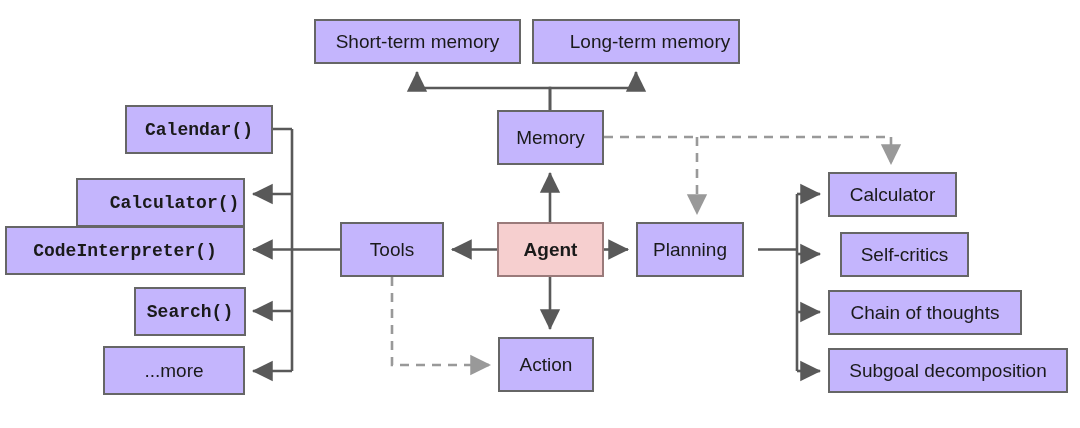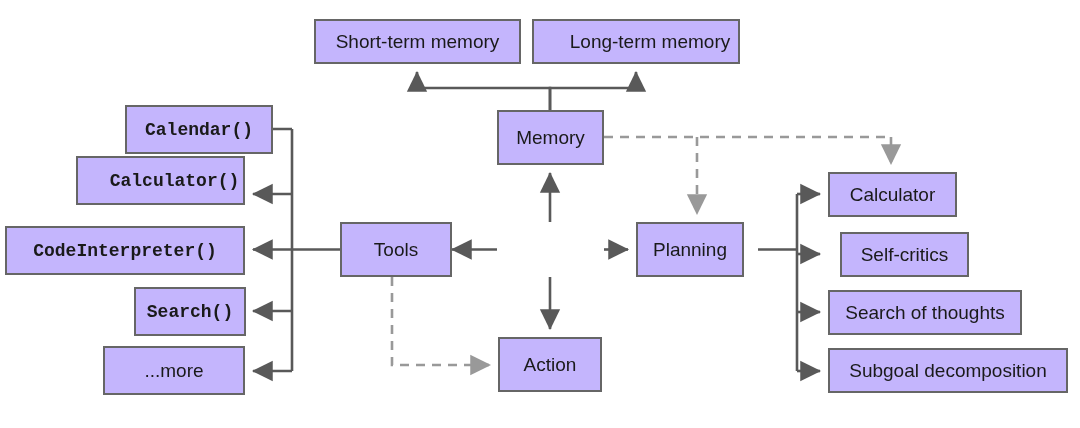--- a/index.html
+++ b/index.html
@@ -112,58 +112,61 @@
   </div>
 
   <div class="node" style="left:497px; top:110px; width:107px; height:55px;">
     <span>Memory</span>
   </div>
 
   <div class="node mono" style="left:97px; top:105px; width:148px; height:49px;margin-left:28px;">
     <span>Calendar()</span>
   </div>
 
-  <div class="node mono" style="left:76px; top:156px; width:169px; height:49px;padding-left:28px;">
+  <div class="node mono" style="left:76px; top:178px; width:169px; height:49px;padding-left:28px;">
     <span>Calculator()</span>
   </div>
 
   <div class="node mono" style="left:5px; top:226px; width:240px; height:49px;">
     <span>CodeInterpreter()</span>
   </div>
 
   <div class="node mono" style="left:134px; top:287px; width:112px; height:49px;">
     <span>Search()</span>
   </div>
 
   <div class="node" style="left:103px; top:346px; width:142px; height:49px;">
     <span>...more</span>
   </div>
 
-  <div class="node" style="left:340px; top:222px; width:112px; height:55px;">
+  <div class="node" style="left:340px; top:222px; width:104px; height:55px;">
     <span>Tools</span>
   </div>
 
+  <div class="node accent" style="left:497px; top:222px; width:107px; height:55px;">
+    <span>Agent</span>
+  </div>
 
   <div class="node" style="left:636px; top:222px; width:108px; height:55px;">
     <span>Planning</span>
   </div>
 
-  <div class="node" style="left:498px; top:337px; width:104px; height:55px;">
+  <div class="node" style="left:498px; top:337px; width:96px; height:55px;">
     <span>Action</span>
   </div>
 
   <div class="node" style="left:828px; top:172px; width:129px; height:45px;">
     <span>Calculator</span>
   </div>
 
   <div class="node" style="left:828px; top:232px; width:129px; height:45px;margin-left:12px;">
     <span>Self-critics</span>
   </div>
 
   <div class="node" style="left:828px; top:290px; width:194px; height:45px;">
-    <span>Search of thoughts</span>
+    <span>Chain of thoughts</span>
   </div>
 
   <div class="node" style="left:828px; top:348px; width:240px; height:45px;">
     <span>Subgoal decomposition</span>
   </div>
 
 </div>
 
 </body></html>

